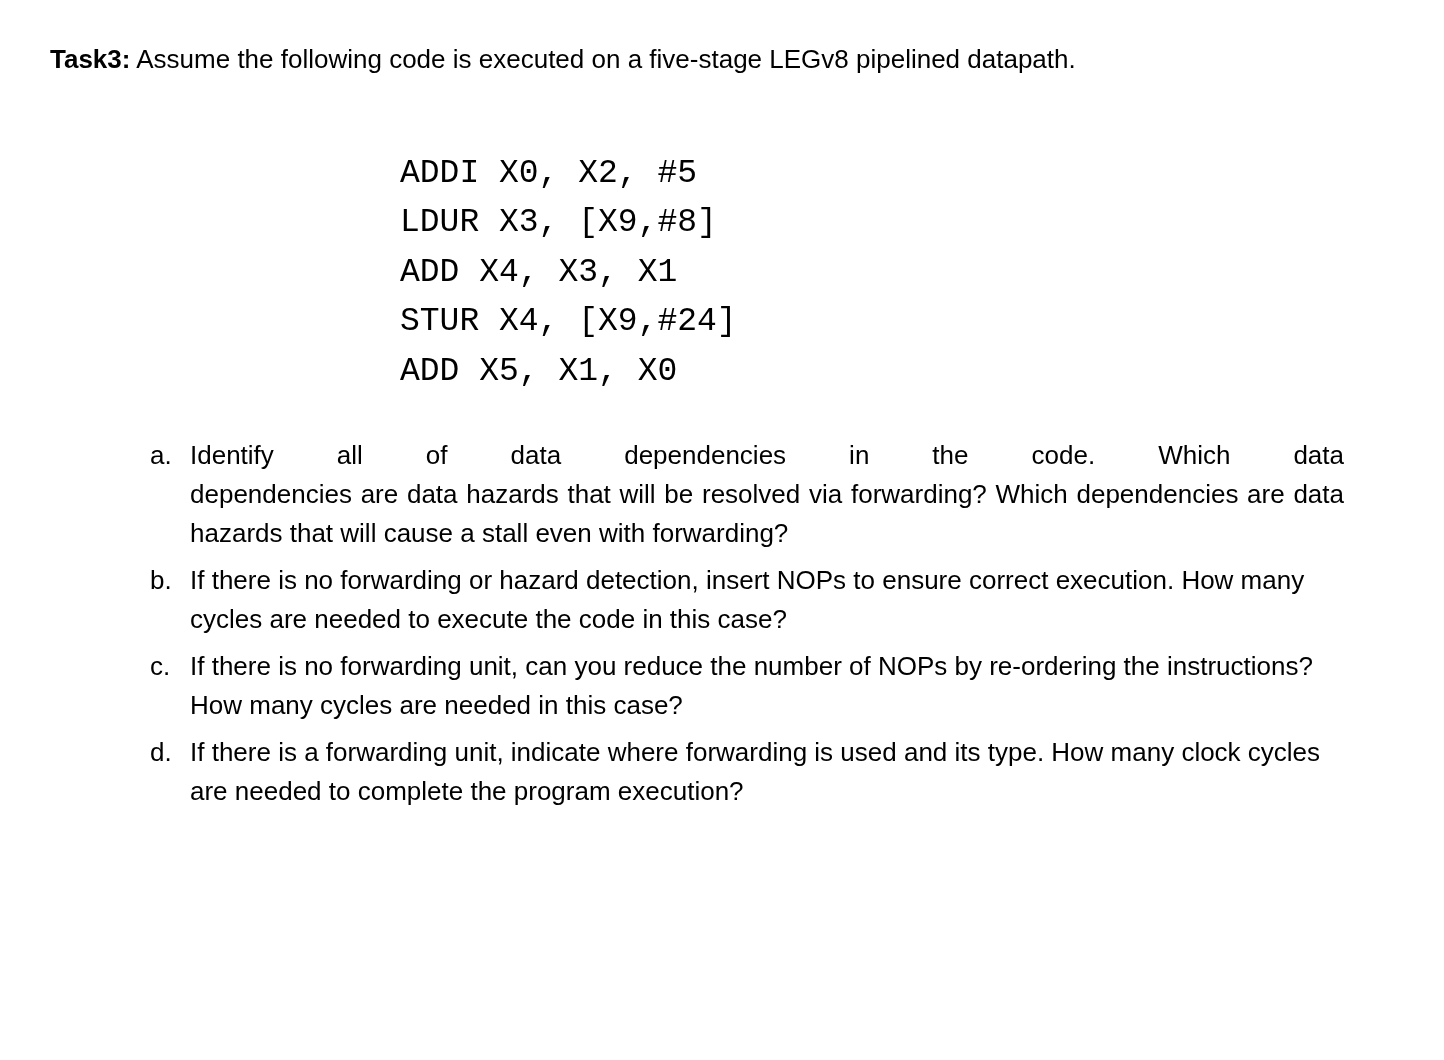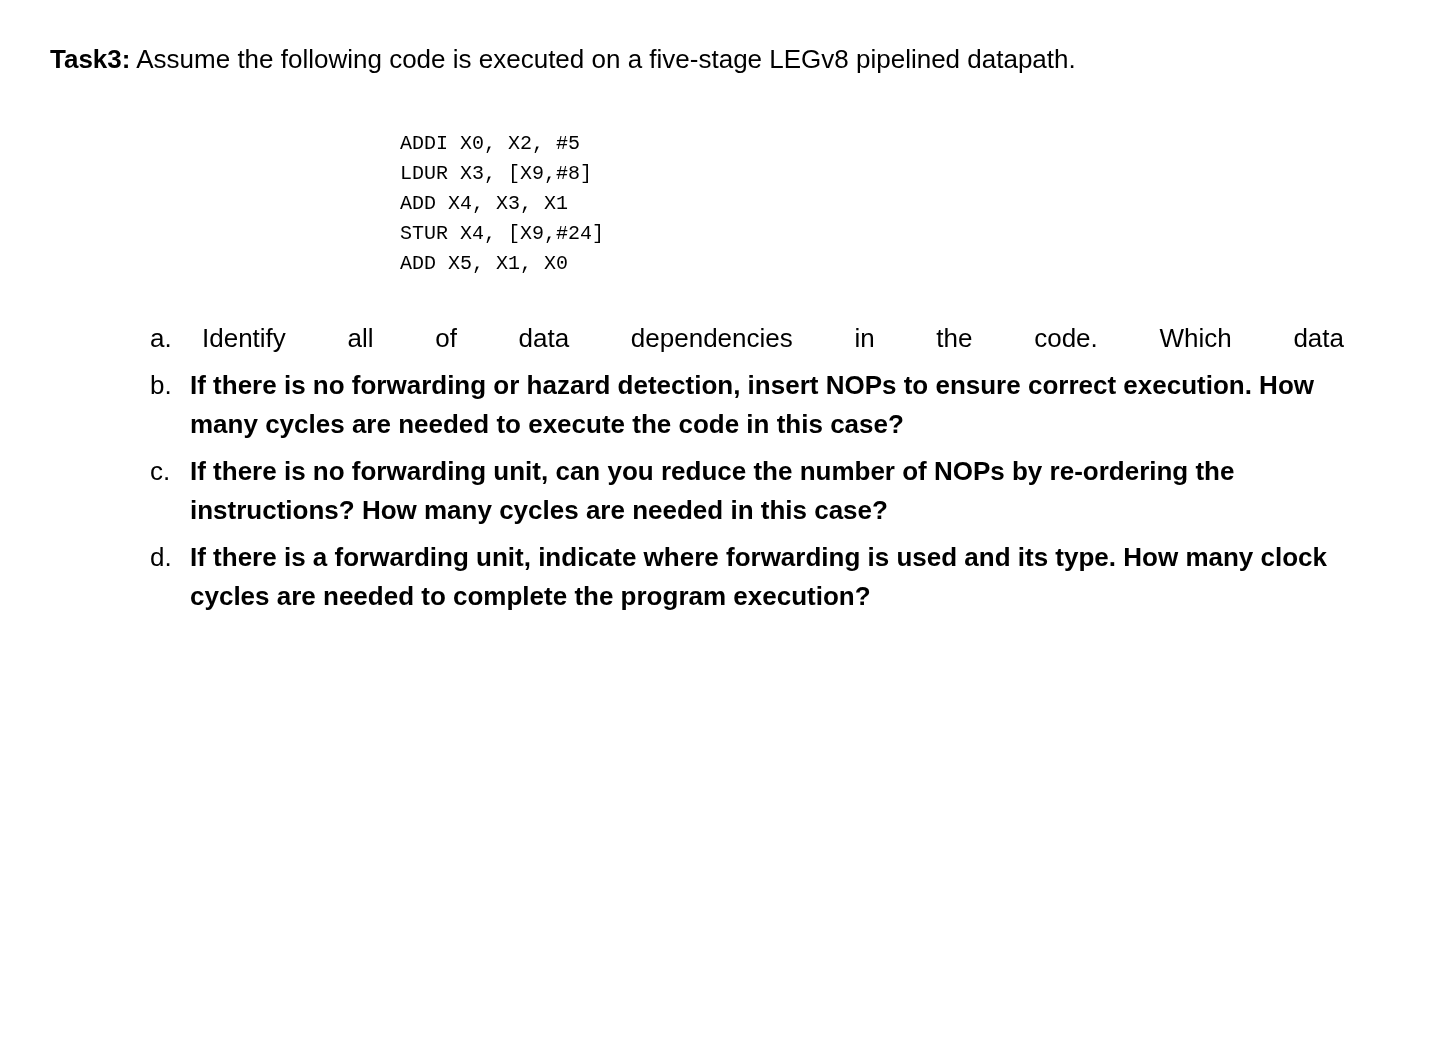--- a/index.html
+++ b/index.html
@@ -15,21 +15,21 @@
     }
     .intro {
     }
     .task-label {
       font-weight: 700;
     }
     .code-block {
       font-family: "Courier New", Courier, monospace;
       white-space: pre;
       margin: 20px 0 40px 350px;
-      font-size: 20px;
+      font-size: 33px;
       line-height: 1.5;
     }
     .questions {
       margin-left: 100px;
       margin-right: 50px;
     }
     .question {
       display: flex;
       margin-bottom: 8px;
     }
@@ -38,26 +38,24 @@
       text-align: left;
     }
     .q-text-a {
       flex: 1;
       text-align: justify;
       text-justify: inter-word;
     }
     .q-text {
       flex: 1;
       text-align: left;
-      font-weight: bold;
     }
     .q-text-a .first-line {
       display: block;
       text-align-last: justify;
-      margin-left: 12px;
     }
   </style>
 </head>
 <body>
 
 <div class="intro">
   <span class="task-label">Task3:</span><span> Assume the following code is executed on a five-stage LEGv8 pipelined datapath.</span>
 </div>
 
 <div class="code-block">
@@ -67,20 +65,21 @@
 <span>STUR X4, [X9,#24]</span>
 <span>ADD X5, X1, X0</span>
 </div>
 
 <div class="questions">
 
   <div class="question">
     <div class="q-letter">a.</div>
     <div class="q-text-a">
       <span class="first-line">Identify all of data dependencies in the code. Which data</span>
+      <span>dependencies are data hazards that will be resolved via forwarding? Which dependencies are data hazards that will cause a stall even with forwarding?</span>
     </div>
   </div>
 
   <div class="question">
     <div class="q-letter">b.</div>
     <div class="q-text">If there is no forwarding or hazard detection, insert NOPs to ensure correct execution. How many cycles are needed to execute the code in this case?</div>
   </div>
 
   <div class="question">
     <div class="q-letter">c.</div>

